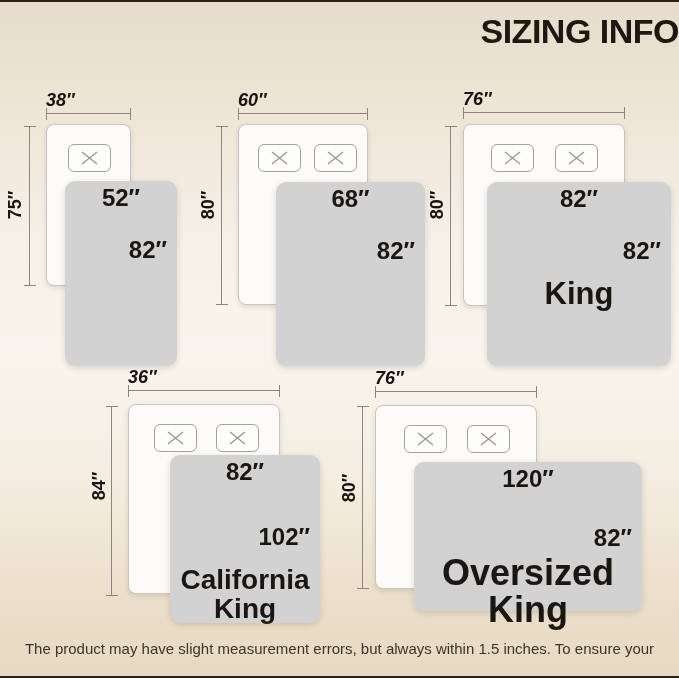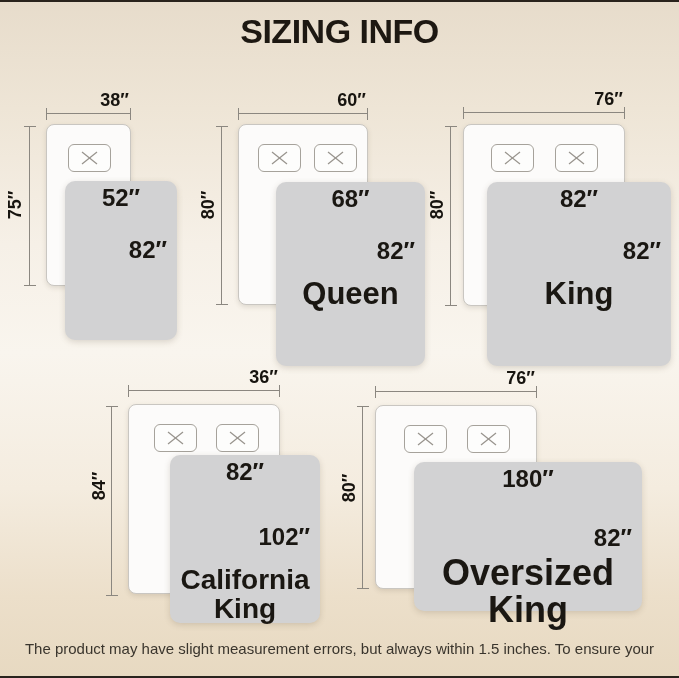--- a/index.html
+++ b/index.html
@@ -5,49 +5,49 @@
   html,body{margin:0;padding:0;background:#ffffff;}
   .canvas{
     position:relative;width:679px;height:678px;overflow:hidden;
     font-family:"Liberation Sans","DejaVu Sans",sans-serif;
     background:linear-gradient(180deg,#e7dccb 0%,#eee5d6 16%,#f6f0e7 36%,#f9f5ee 52%,#f4ecdf 72%,#ecdfca 88%,#e7d9c1 100%);
   }
   .edge{position:absolute;left:0;right:0;height:2px;background:#29231c;}
   .edge.top{top:0}
   .edge.bottom{bottom:0}
   .header{
-    position:absolute;left:0;right:0;top:12px;margin:0;text-align:center;
+    position:absolute;left:0;right:0;top:12px;margin:0;text-align:right;
     font-size:34px;font-weight:bold;letter-spacing:-0.5px;color:#1d1812;
   }
   
   .h-measure{position:absolute;height:12px;border-left:1px solid #8b8780;border-right:1px solid #8b8780;}
   .h-measure::after{content:"";position:absolute;left:0;right:0;top:5px;border-top:1px solid #8b8780;}
   .v-measure{position:absolute;width:12px;border-top:1px solid #8b8780;border-bottom:1px solid #8b8780;}
   .v-measure::after{content:"";position:absolute;top:0;bottom:0;left:5px;border-left:1px solid #8b8780;}
-  .h-label{position:absolute;text-align:right;font-size:18px;font-weight:bold;color:#17140f;height:18px;line-height:18px;}
+  .h-label{position:absolute;text-align:left;font-size:18px;font-weight:bold;color:#17140f;height:18px;line-height:18px;font-style:italic;}
   .v-label{position:absolute;width:48px;height:18px;line-height:18px;text-align:center;
     font-size:18px;font-weight:bold;color:#17140f;transform:rotate(-90deg);}
   
   .bed{position:absolute;background:#fcfbfa;border:1px solid #c9c6c1;border-radius:8px;
     box-shadow:0 2px 5px rgba(95,82,60,0.16);}
   .pillow{position:absolute;width:41px;height:26px;border:1px solid #a6a29b;border-radius:6px;background:#fdfdfc;}
   .pillow svg{display:block;width:100%;height:100%;}
   
   .cover{position:absolute;background:#d2d2d3;border-radius:10px;box-shadow:0 2px 6px rgba(95,82,60,0.20);}
   .cover-w{position:absolute;left:0;right:0;top:3px;text-align:center;font-size:24px;font-weight:bold;color:#1a1712;}
   .cover-h{position:absolute;right:10px;font-size:24px;font-weight:bold;color:#1a1712;}
   .cover-name{position:absolute;left:0;right:0;text-align:center;font-weight:bold;color:#1a1712;line-height:1.03;}
   
   #twin .h-measure{left:46px;top:108px;width:83px}
   #twin .h-label{left:46px;top:91px;width:83px}
   #twin .v-measure{left:24px;top:126px;height:158px}
   #twin .v-label{left:-9px;top:196px}
   #twin .bed{left:46px;top:124px;width:83px;height:160px}
   #twin .p1{left:21px;top:19px}
-  #twin .cover{left:65px;top:181px;width:112px;height:159px}
+  #twin .cover{left:65px;top:181px;width:112px;height:185px}
   #twin .cover-h{top:55px}
   #twin .cover-name{top:96px;font-size:31px}
 
   #queen .h-measure{left:238px;top:108px;width:128px}
   #queen .h-label{left:238px;top:91px;width:128px}
   #queen .v-measure{left:216px;top:126px;height:177px}
   #queen .v-label{left:184px;top:196px}
   #queen .bed{left:238px;top:124px;width:128px;height:179px}
   #queen .p1{left:19px;top:19px}
   #queen .p2{left:75px;top:19px}
@@ -132,21 +132,20 @@
       <div class="pillow p2">
         <svg viewBox="0 0 41 26">
             <line x1="13" y1="7" x2="28" y2="19" stroke="#97938c" stroke-width="1.2"></line>
             <line x1="28" y1="7" x2="13" y2="19" stroke="#97938c" stroke-width="1.2"></line>
           </svg>
       </div>
     </div>
     <div class="cover">
       <div class="cover-w">68″</div>
       <div class="cover-h">82″</div>
-      <div class="cover-name"><span>Queen</span></div>
     </div>
   </section>
 
   <section id="king">
     <div class="h-label">76″</div>
     <div class="h-measure"></div>
     <div class="v-label">80″</div>
     <div class="v-measure"></div>
     <div class="bed">
       <div class="pillow p1">
@@ -211,21 +210,21 @@
           </svg>
       </div>
       <div class="pillow p2">
         <svg viewBox="0 0 41 26">
             <line x1="13" y1="7" x2="28" y2="19" stroke="#97938c" stroke-width="1.2"></line>
             <line x1="28" y1="7" x2="13" y2="19" stroke="#97938c" stroke-width="1.2"></line>
           </svg>
       </div>
     </div>
     <div class="cover">
-      <div class="cover-w">180″</div>
+      <div class="cover-w">120″</div>
       <div class="cover-h">82″</div>
       <div class="cover-name">
         <span>Oversized</span><br>
         <span>King</span>
       </div>
     </div>
   </section>
 
   <div class="footer">
     <div>The product may have slight measurement errors, but always within 1.5 inches. To ensure your</div>

